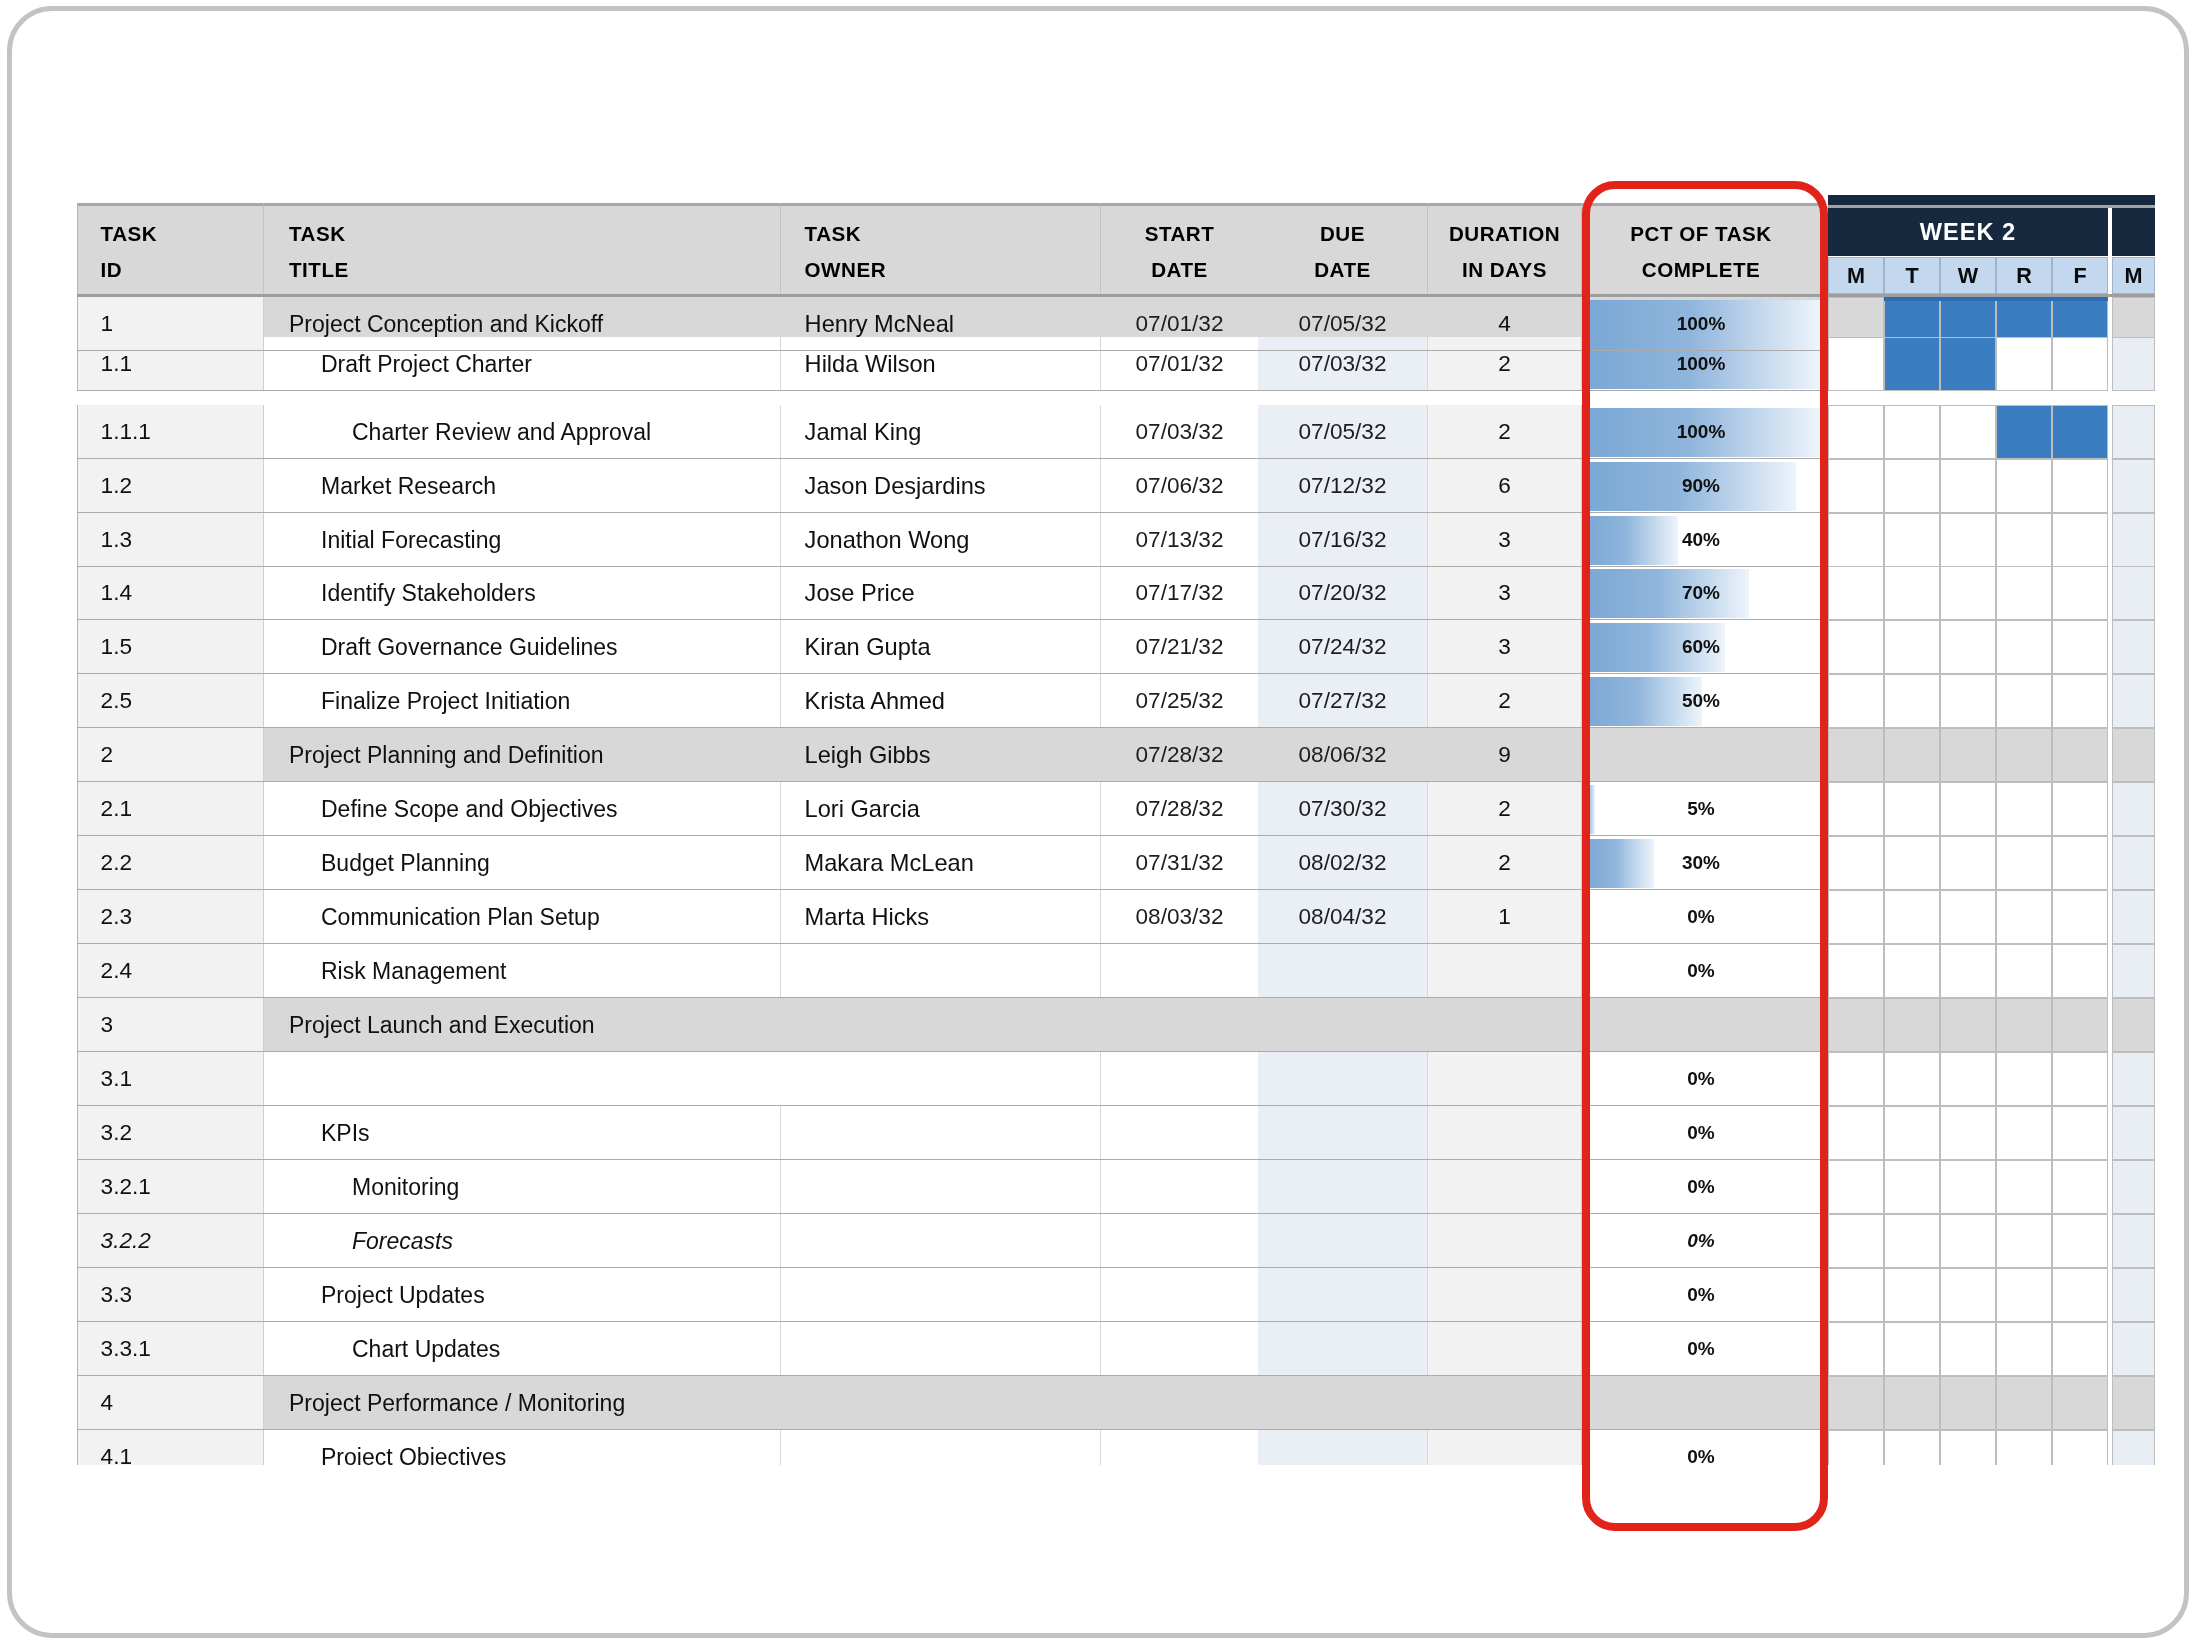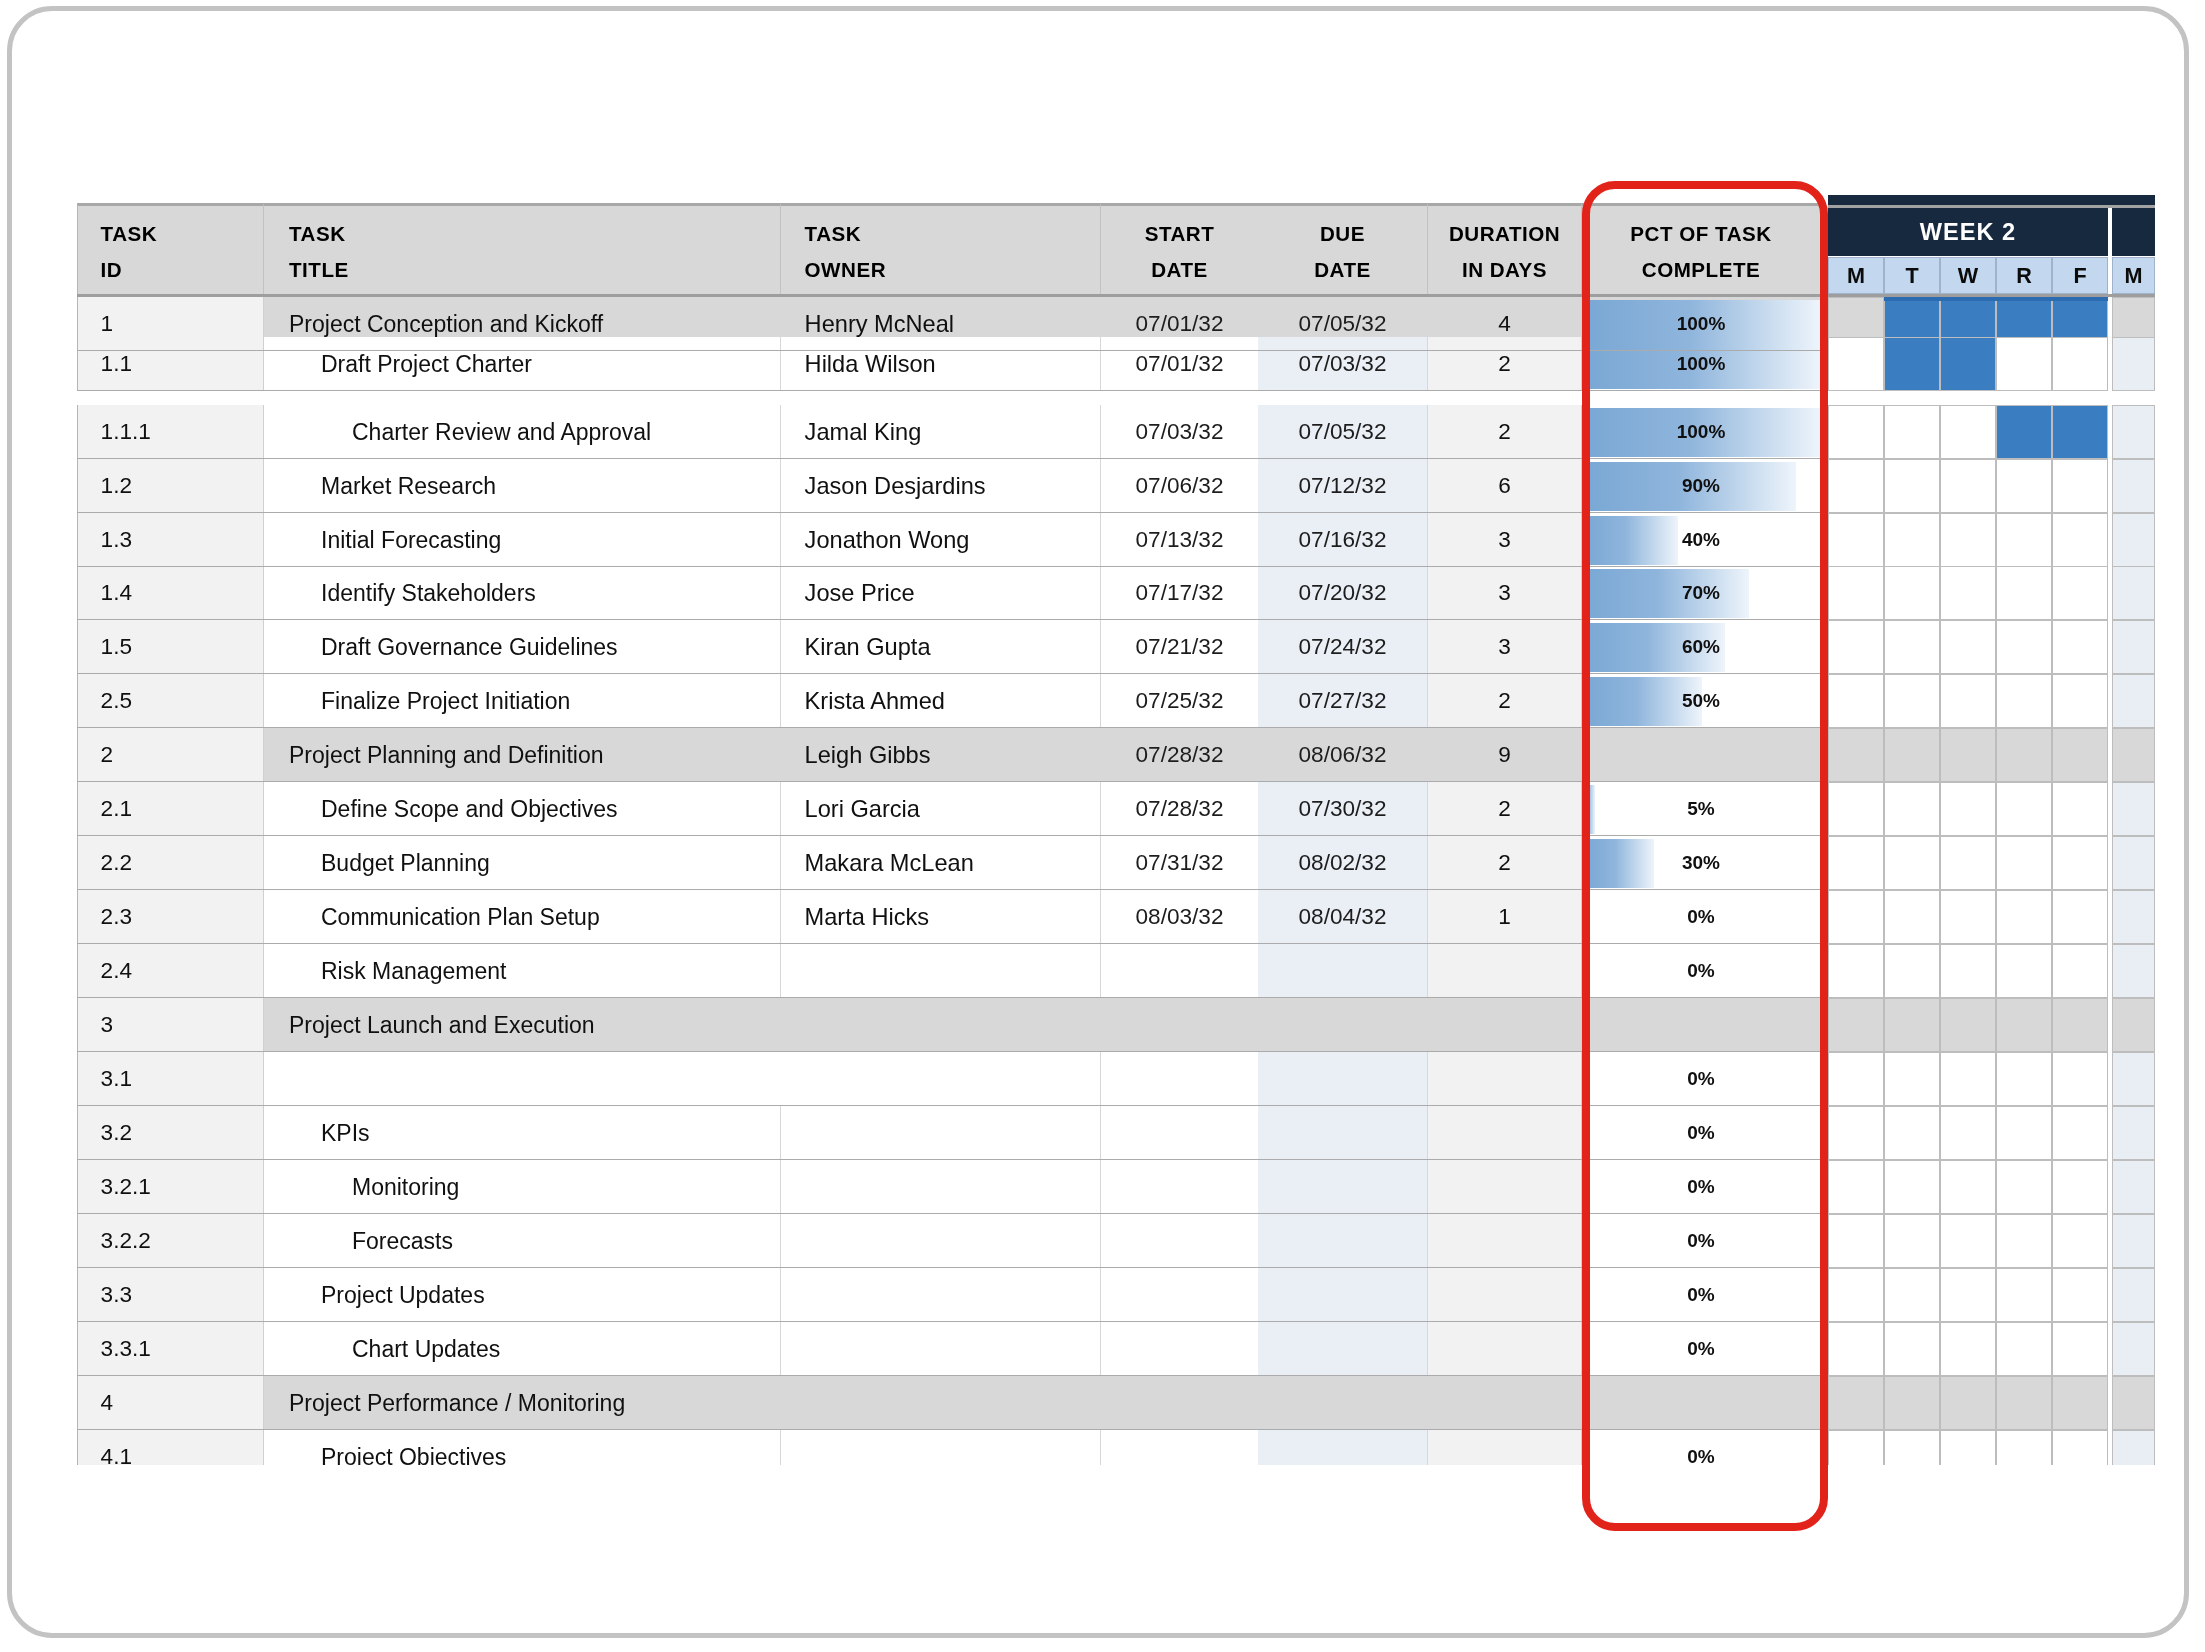--- a/index.html
+++ b/index.html
@@ -643,21 +643,21 @@
           <span>0%</span>
         </div>
         <div class="gcell" style="left: 1751px; width: 56px;"></div>
         <div class="gcell" style="left: 1807px; width: 56px;"></div>
         <div class="gcell" style="left: 1863px; width: 56px;"></div>
         <div class="gcell" style="left: 1919px; width: 56px;"></div>
         <div class="gcell" style="left: 1975px; width: 56px;"></div>
         <div class="gcell m2" style="left: 2035px; width: 43px;"></div>
         <div class="rowline"></div>
       </div>
-      <div class="row" style="top: 1019px;">
+      <div class="row" style="top: 1019px; font-style: italic;">
         <div class="cell c-id">
           <span>3.2.2</span>
         </div>
         <div class="cell c-title" style="padding-left: 88px;">
           <span>Forecasts</span>
         </div>
         <div class="cell c-owner">
           <span></span>
         </div>
         <div class="cell c-start">

